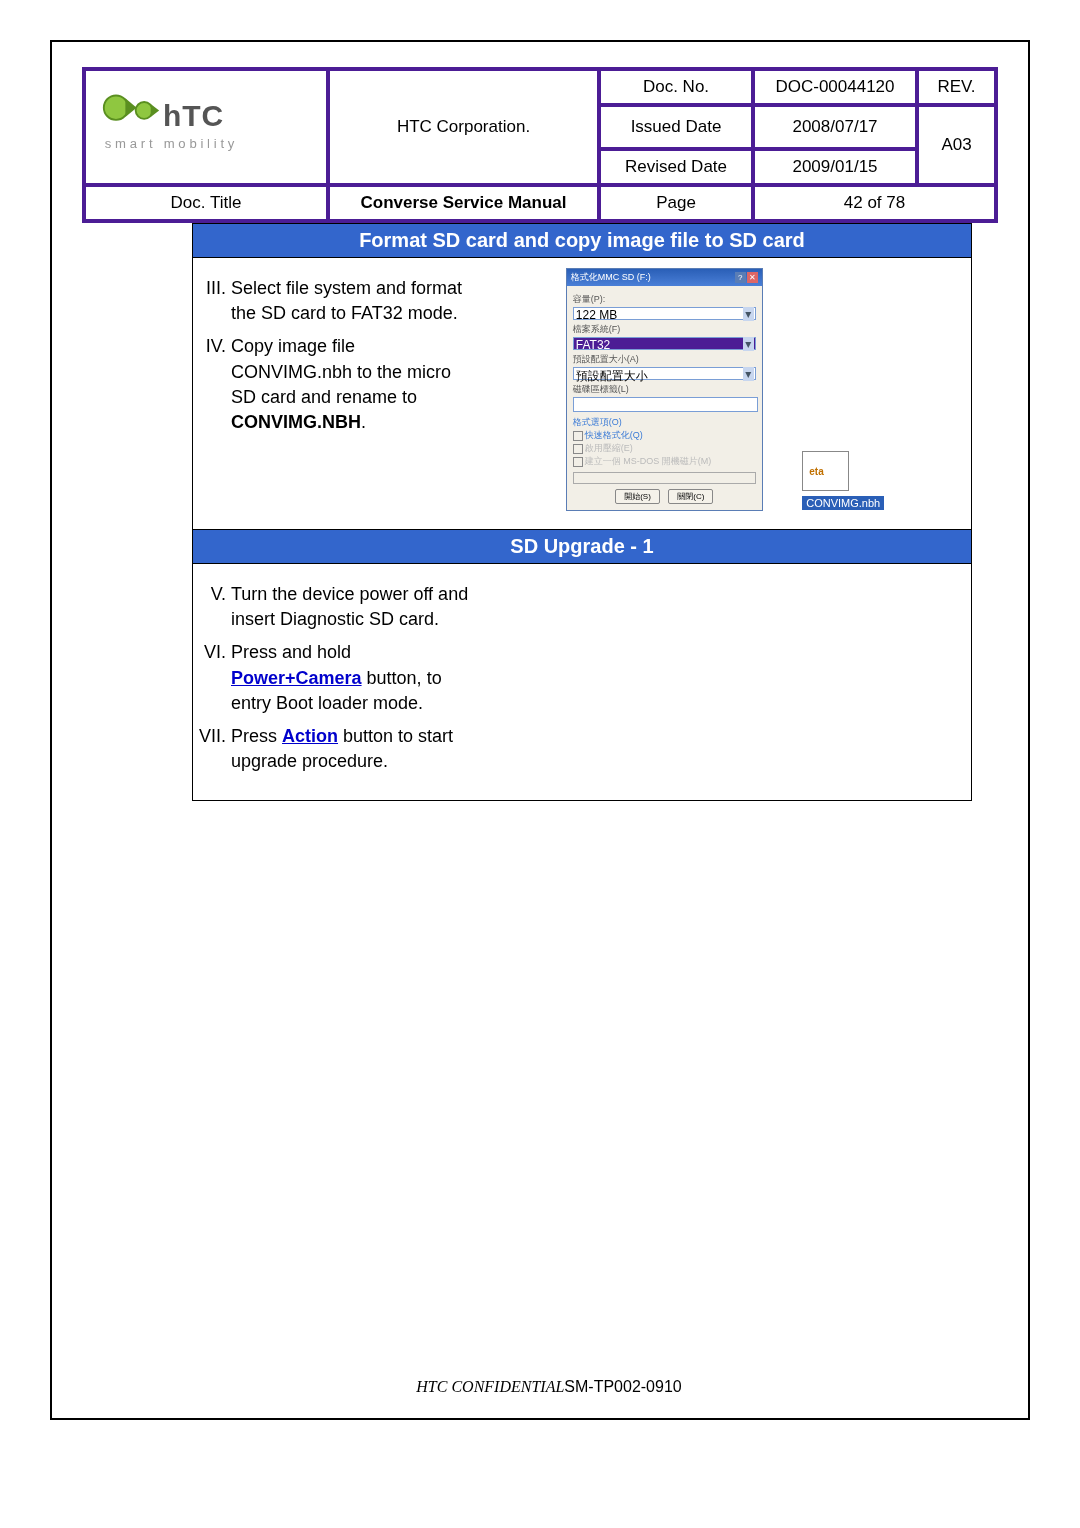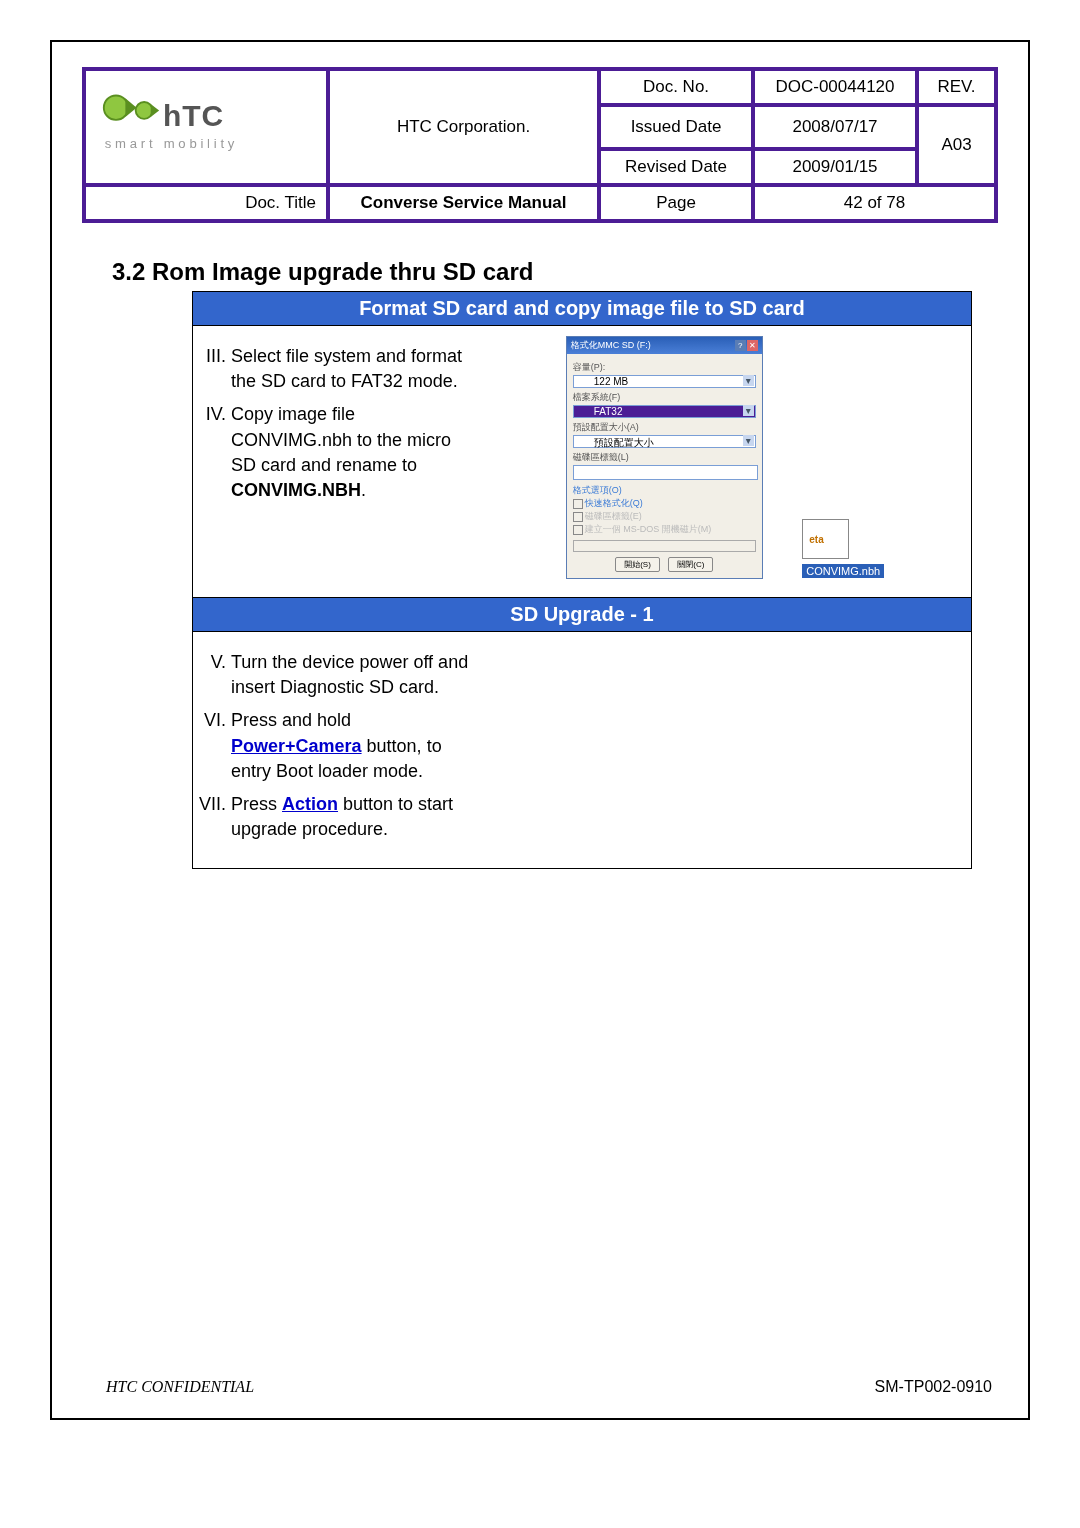--- a/index.html
+++ b/index.html
@@ -44,21 +44,21 @@
 .meta-value {
   width: 140px;
   text-align: center;
 }
 .rev-cell {
   width: 55px;
   text-align: center;
 }
 .doctitle-label {
   width: 90px;
-  text-align: right;
+  text-align: center;
 }
 .doctitle-value {
   font-weight: bold;
   text-align: center;
   font-size: 20px;
 }
 .section-title {
   font-size: 24px;
   font-weight: bold;
   margin: 35px 0 5px 30px;
@@ -210,22 +210,22 @@
   display: block;
   margin-top: 3px;
 }
 .combo {
   width: 100%;
   border: 1px solid #7a9ed6;
   background: #fff;
   height: 13px;
   margin-top: 1px;
   position: relative;
-  font-size: 10px;
-  padding-left: 20px;
+  font-size: 12px;
+  padding-left: 2px;
   box-sizing: border-box;
 }
 .combo.hl {
   background: #4c1d95;
   color: #fff;
 }
 .combo::after {
   content: "▾";
   position: absolute;
   right: 1px;
@@ -304,21 +304,21 @@
   font-size: 11px;
   padding: 1px 4px;
   display: inline-block;
 }
 .footer {
   position: absolute;
   bottom: 22px;
   left: 30px;
   right: 36px;
   display: flex;
-  justify-content: space-between;
+  justify-content: center;
   font-size: 16px;
   margin-left: 24px;
 }
 .footer .conf {
   font-style: italic;
   font-family: "Times New Roman", serif;
 }
 .logo-svg {
   width: 190px;
   height: 75px;
@@ -358,21 +358,20 @@
     </tr>
     <tr>
       <td class="doctitle-label">Doc. Title</td>
       <td class="doctitle-value">Converse Service Manual</td>
       <td class="meta-label">Page</td>
       <td class="meta-value" colspan="2">42  of  78</td>
     </tr>
   </tbody>
     </table>
 
-  <div class="section-title">3.2  Rom Image upgrade thru SD card</div>
 
   <table class="content-table">
     <tbody>
     <tr>
       <td colspan="2" class="block-header">Format SD card and copy image file to SD card</td>
     </tr>
     <tr>
       <td class="instr-cell no-right">
         <ol class="roman" start="3">
           <li>Select file system and format the SD card to FAT32 mode.</li>
@@ -395,21 +394,21 @@
             <label>容量(P):</label>
             <div class="combo">122 MB</div>
             <label>檔案系統(F)</label>
             <div class="combo hl">FAT32</div>
             <label>預設配置大小(A)</label>
             <div class="combo">預設配置大小</div>
             <label>磁碟區標籤(L)</label>
             <div class="txtbox"></div>
             <div class="option-txt">格式選項(O)</div>
             <div><span class="chk"></span><span class="option-txt" style="display:inline">快速格式化(Q)</span></div>
-            <div class="option-dis"><span class="chk"></span><span>磁碟區標籤(E)</span></div>
+            <div class="option-dis"><span class="chk"></span><span>啟用壓縮(E)</span></div>
             <div class="option-dis"><span class="chk"></span><span>建立一個 MS-DOS 開機磁片(M)</span></div>
             <div class="progress"></div>
             <div class="dlg-btns">
               <span class="dlg-btn">開始(S)</span>
               <span class="dlg-btn">關閉(C)</span>
             </div>
           </div>
         </div>
         <div class="file-icon-wrap">
           <div class="file-icon"></div>

